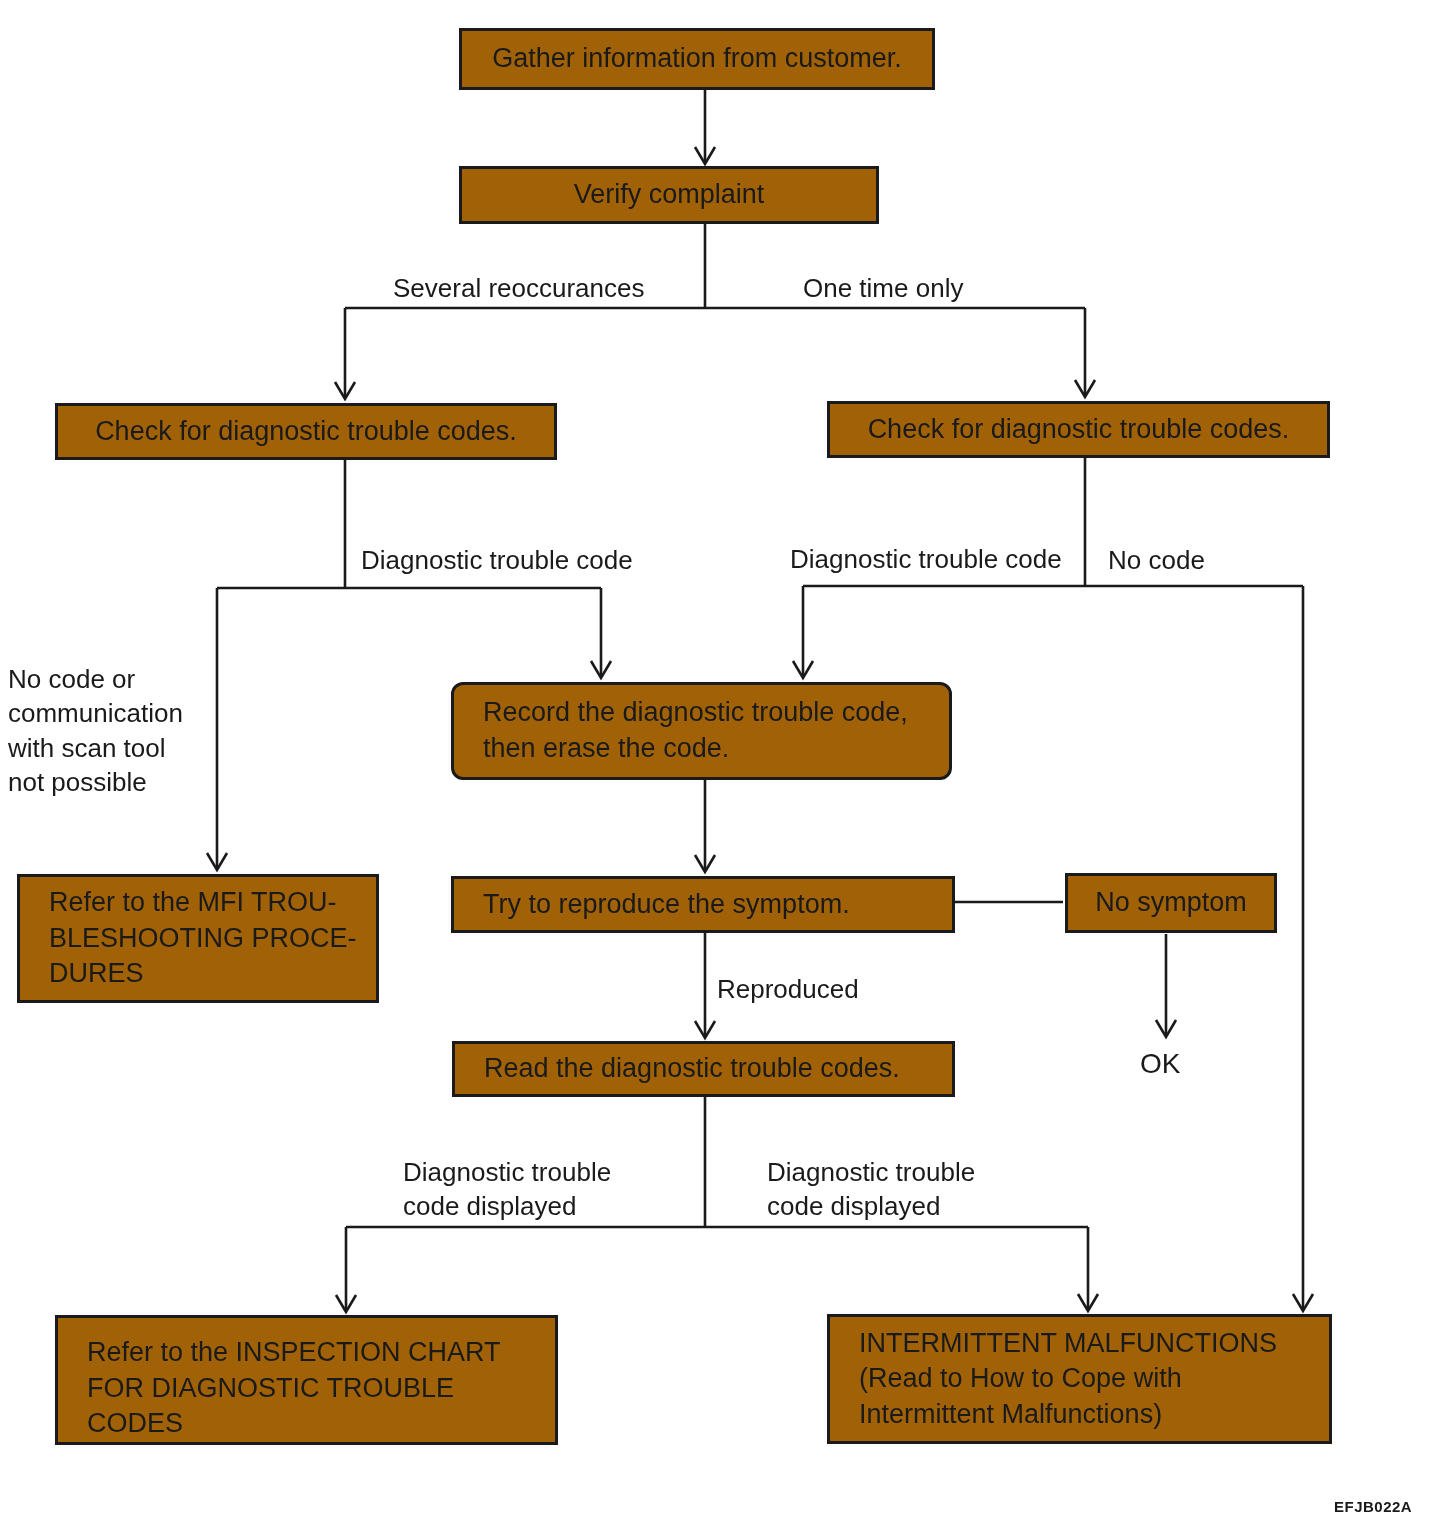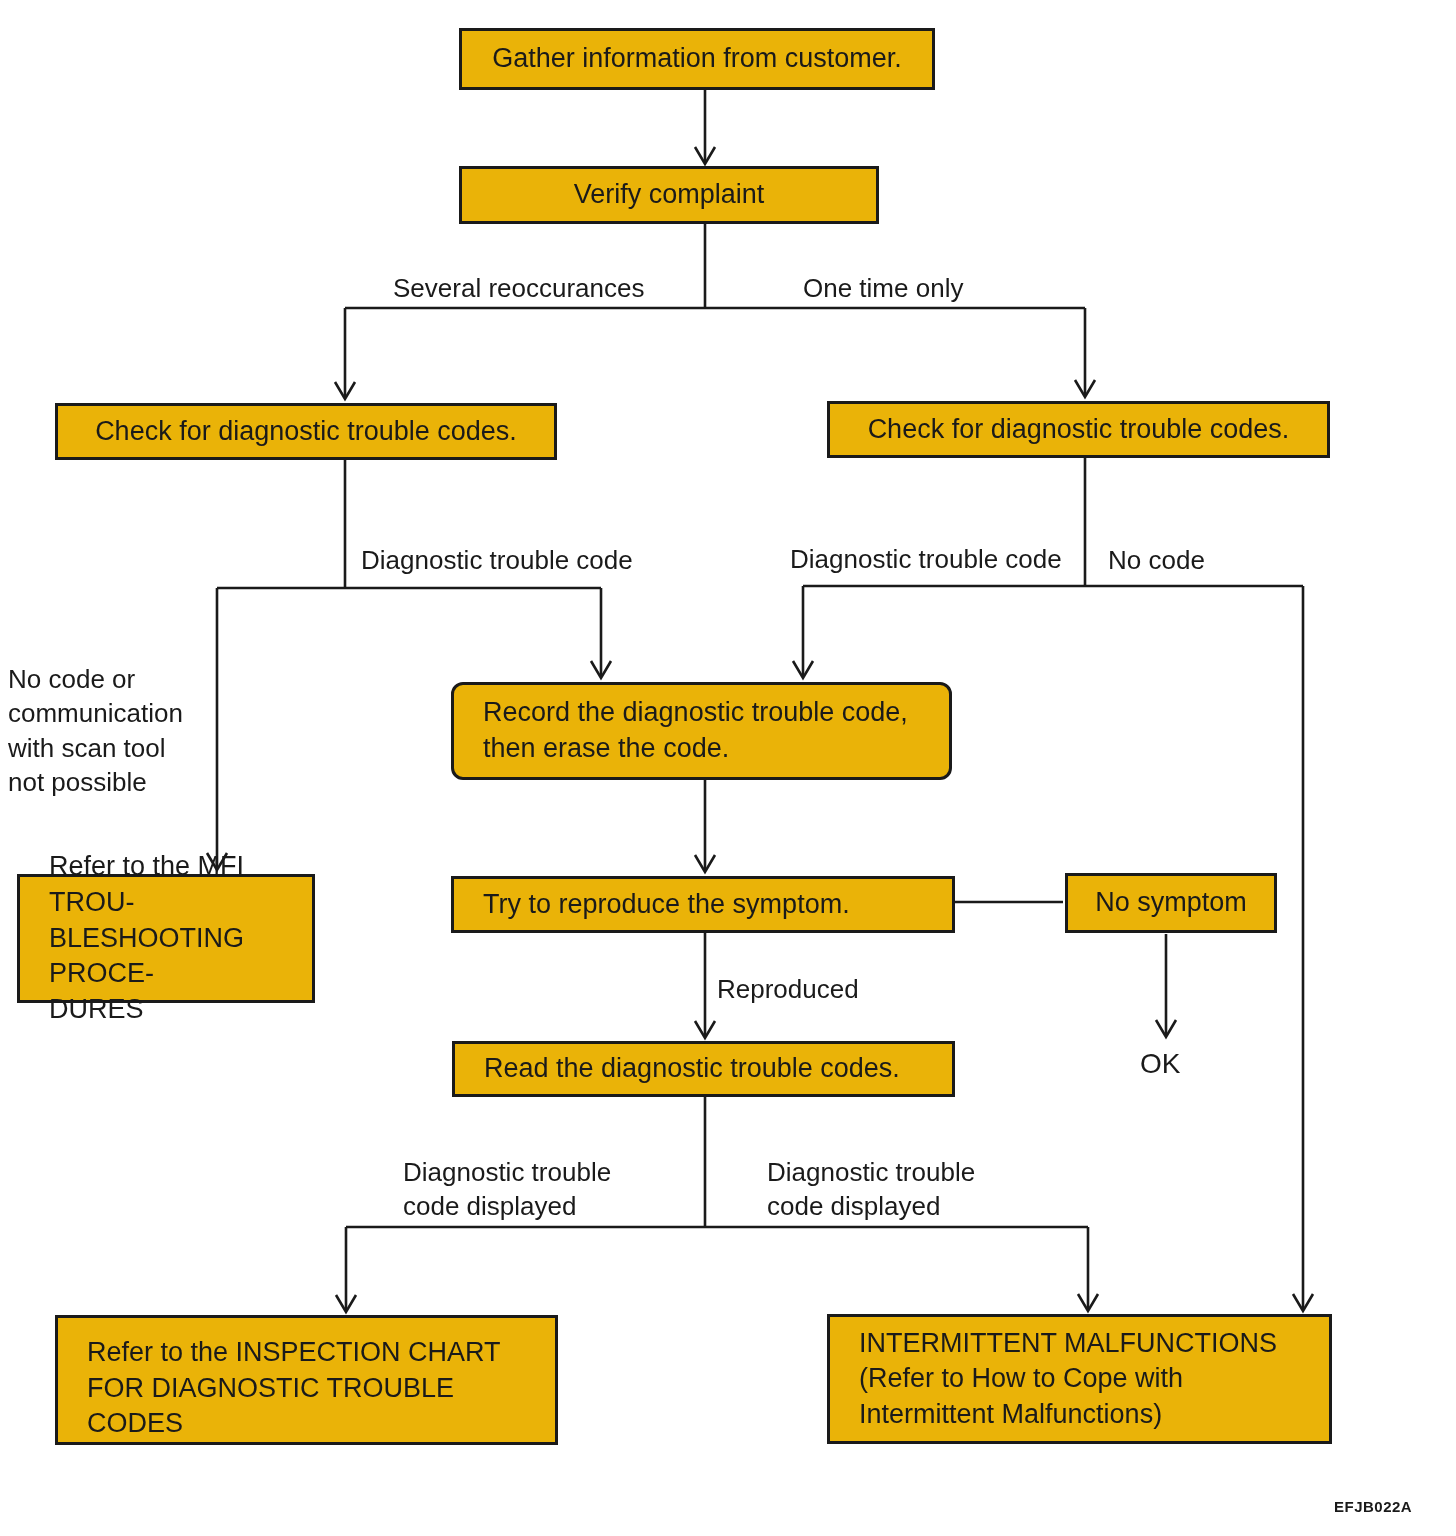--- a/index.html
+++ b/index.html
@@ -19,21 +19,21 @@
   }
   #connectors path {
     fill: none;
     stroke: #1a1a1a;
     stroke-width: 2.6;
   }
   .node {
     position: absolute;
     box-sizing: border-box;
     border: 3px solid #1a1a1a;
-    background: #eab308;
+    background: #a16207;
     display: flex;
     flex-direction: column;
     justify-content: center;
     font-size: 27px;
     line-height: 1.32;
     white-space: pre-line;
   }
   .node.center { align-items: center; text-align: center; }
   .node.leftpad { padding-left: 29px; padding-right: 8px; }
   .node.topalign { justify-content: flex-start; padding-top: 17px; }
@@ -95,35 +95,35 @@
 
   <div class="node center" style="left:459px; top:166px; width:420px; height:58px;">Verify complaint</div>
 
   <div class="node center" style="left:55px; top:403px; width:502px; height:57px;">Check for diagnostic trouble codes.</div>
 
   <div class="node center" style="left:827px; top:401px; width:503px; height:57px;">Check for diagnostic trouble codes.</div>
 
   <div class="node leftpad" style="left:451px; top:682px; width:501px; height:98px;border-radius:12px;">Record the diagnostic trouble code,
 then erase the code.</div>
 
-  <div class="node leftpad" style="left:17px; top:874px; width:298px; height:129px;">Refer to the MFI TROU-
+  <div class="node leftpad" style="left:17px; top:874px; width:362px; height:129px;">Refer to the MFI TROU-
 BLESHOOTING PROCE-
 DURES</div>
 
   <div class="node leftpad" style="left:451px; top:876px; width:504px; height:57px;">Try to reproduce the symptom.</div>
 
   <div class="node center" style="left:1065px; top:873px; width:212px; height:60px;">No symptom</div>
 
   <div class="node leftpad" style="left:452px; top:1041px; width:503px; height:56px;">Read the diagnostic trouble codes.</div>
 
   <div class="node leftpad topalign" style="left:55px; top:1315px; width:503px; height:130px;">Refer to the INSPECTION CHART
 FOR DIAGNOSTIC TROUBLE CODES</div>
 
   <div class="node leftpad" style="left:827px; top:1314px; width:505px; height:130px;">INTERMITTENT MALFUNCTIONS
-(Refer to  How to Cope with
+(Read to  How to Cope with
 Intermittent Malfunctions)</div>
 
   <div class="lbl center" style="left:393px; top:271px; width:270px;">Several reoccurances</div>
 
   <div class="lbl center" style="left:803px; top:271px; width:176px;">One time only</div>
 
   <div class="lbl" style="left:361px; top:543px;">Diagnostic trouble code</div>
 
   <div class="lbl" style="left:790px; top:542px;">Diagnostic trouble code</div>
 

